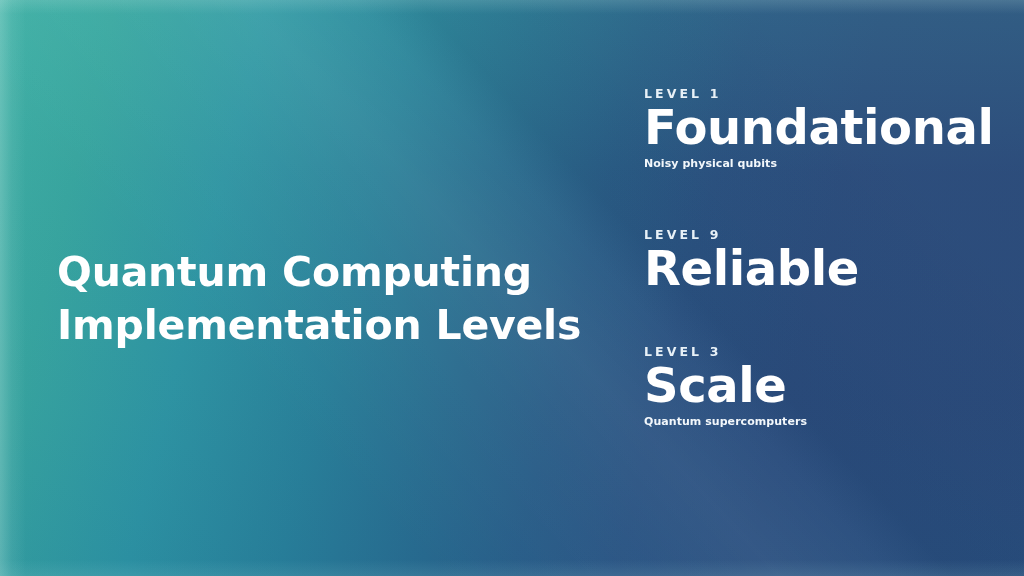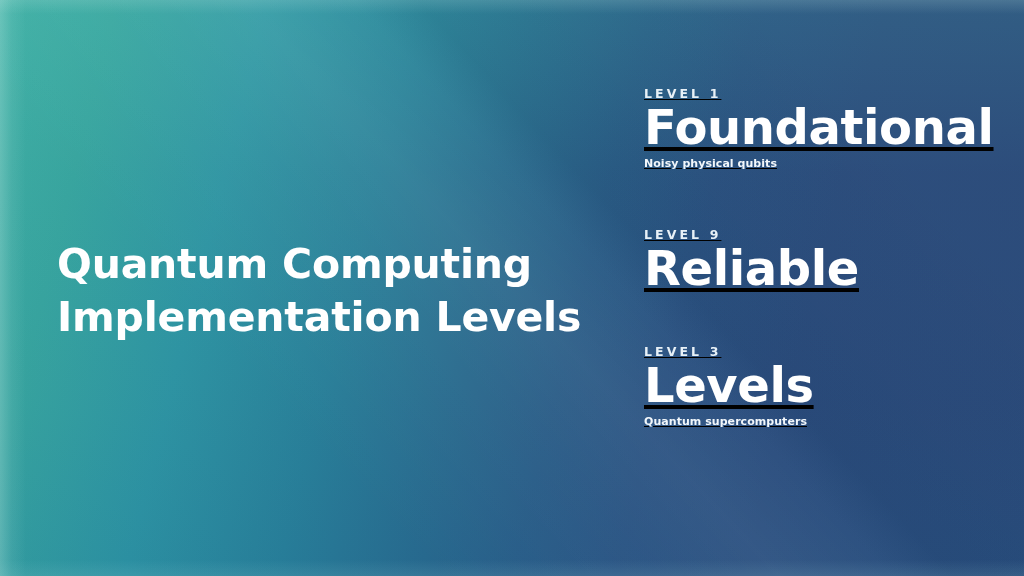--- a/index.html
+++ b/index.html
@@ -84,40 +84,39 @@
     width: 100%; height: 16px;
     background: linear-gradient(0deg,
         rgba(170, 225, 225, 0.12) 0%,
         rgba(170, 225, 225, 0.00) 100%);
   }
 
   
   .title-block {
     position: absolute;
     left: 57px;
-    top: 238px;
+    top: 246px;
     width: 540px;
   }
   .slide-title {
     margin: 0;
     font-size: 41px;
     line-height: 53px;
     font-weight: 700;
     color: #ffffff;
     letter-spacing: -0.2px;
     white-space: pre-line;
   }
 
   
   .levels {
     position: absolute;
     left: 644px;
     top: 86px;
     width: 340px;
-    text-decoration: underline;
   }
   .level-item { margin-bottom: 52px; }
   .level-item:last-child { margin-bottom: 0; }
 
   .level-kicker {
     font-size: 12.5px;
     font-weight: 700;
     color: #e8f1f7;
     letter-spacing: 3.1px;
     line-height: 16px;
@@ -164,18 +163,18 @@
       <div class="level-desc">Noisy physical qubits</div>
     </div>
 
     <div class="level-item">
       <div class="level-kicker">LEVEL 9</div>
       <div class="level-name">Reliable</div>
     </div>
 
     <div class="level-item">
       <div class="level-kicker">LEVEL 3</div>
-      <div class="level-name">Levels</div>
+      <div class="level-name">Scale</div>
       <div class="level-desc">Quantum supercomputers</div>
     </div>
 
   </div>
 </div>
 
 </body></html>

